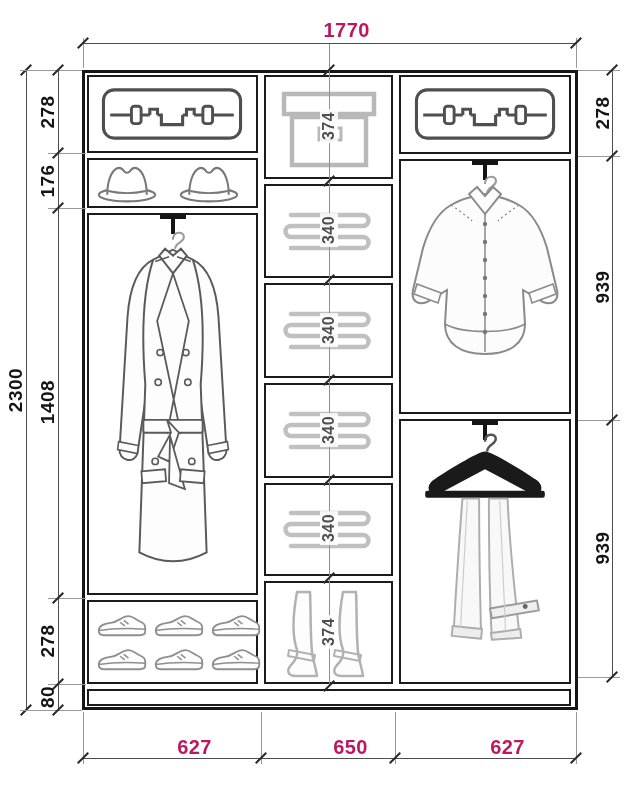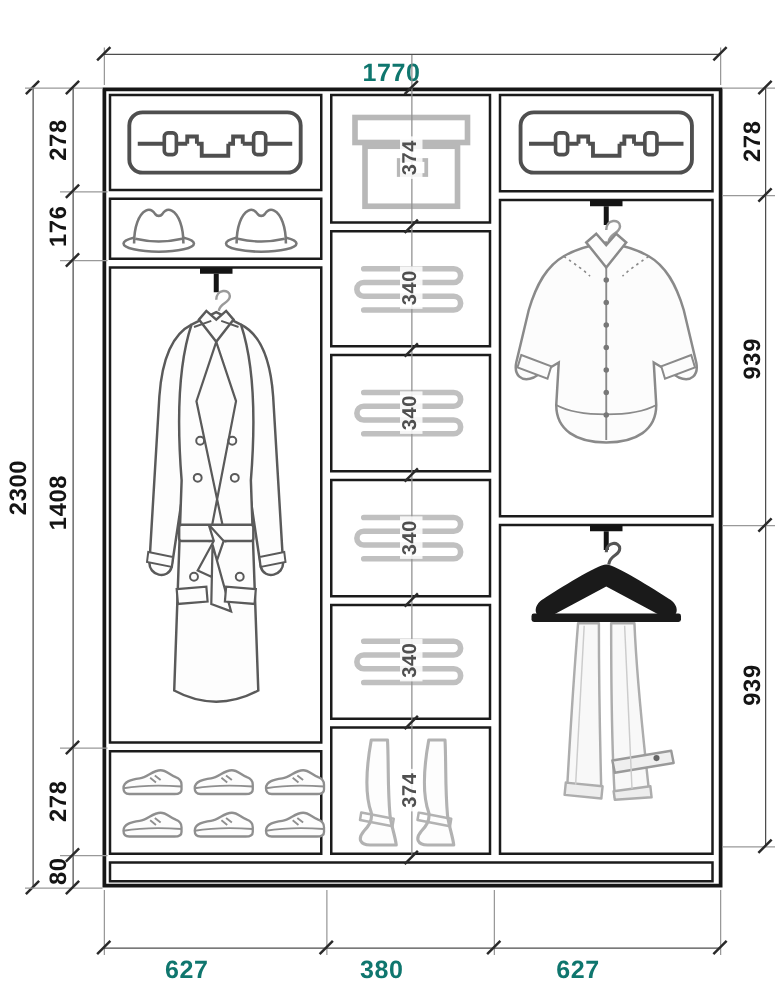--- a/index.html
+++ b/index.html
@@ -6,22 +6,22 @@
   #canvas{position:relative;width:626px;height:788px;background:#ffffff;overflow:hidden;
           font-family:"Liberation Sans",sans-serif;}
   .comp{position:absolute;border:2px solid #1b1b1b;background:#fff;box-sizing:border-box;}
   .frame{position:absolute;border:3px solid #161616;box-sizing:border-box;}
   .hl{position:absolute;height:1px;background:#4d4d4d;}
   .vl{position:absolute;width:1px;background:#4d4d4d;}
   .ext{background:#999;}
   .cline{background:#8f8f8f;}
   .tick{position:absolute;width:15px;height:2px;background:#2a2a2a;
         transform:translate(-50%,-50%) rotate(-45deg);}
-  .dlab{position:absolute;text-align:left;font-weight:700;font-size:20px;color:#0f766e;
-        letter-spacing:.5px;margin-top:29px;}
+  .dlab{position:absolute;text-align:right;font-weight:700;font-size:20px;color:#be185d;
+        letter-spacing:.5px;}
   .dlabv{position:absolute;transform:translate(-50%,-50%) rotate(-90deg);font-weight:700;
         font-size:19px;color:#141414;white-space:nowrap;letter-spacing:.5px;}
   .dlabm{position:absolute;transform:translate(-50%,-50%) rotate(-90deg);font-weight:700;
         font-size:16px;color:#4f4f4f;white-space:nowrap;background:rgba(255,255,255,.85);
         padding:0 3px;letter-spacing:.5px;}
   .icon{position:absolute;}
 </style>
 </head>
 <body>
 
@@ -255,16 +255,16 @@
   <div class="vl ext" style="left:83px;top:712px;height:52px;"></div>
   <div class="vl ext" style="left:261px;top:712px;height:52px;"></div>
   <div class="vl ext" style="left:395px;top:712px;height:52px;"></div>
   <div class="vl ext" style="left:576px;top:712px;height:52px;"></div>
   <div class="hl" style="left:83px;top:758px;width:493px;"></div>
   <div class="tick" style="left:83px;top:758px;"></div>
   <div class="tick" style="left:261px;top:758px;"></div>
   <div class="tick" style="left:395px;top:758px;"></div>
   <div class="tick" style="left:576px;top:758px;"></div>
   <div class="dlab" style="left:132px;top:736px;width:80px;">627</div>
-  <div class="dlab" style="left:288px;top:736px;width:80px;">380</div>
+  <div class="dlab" style="left:288px;top:736px;width:80px;">650</div>
   <div class="dlab" style="left:445px;top:736px;width:80px;">627</div>
 
 </div>
 
 </body></html>

